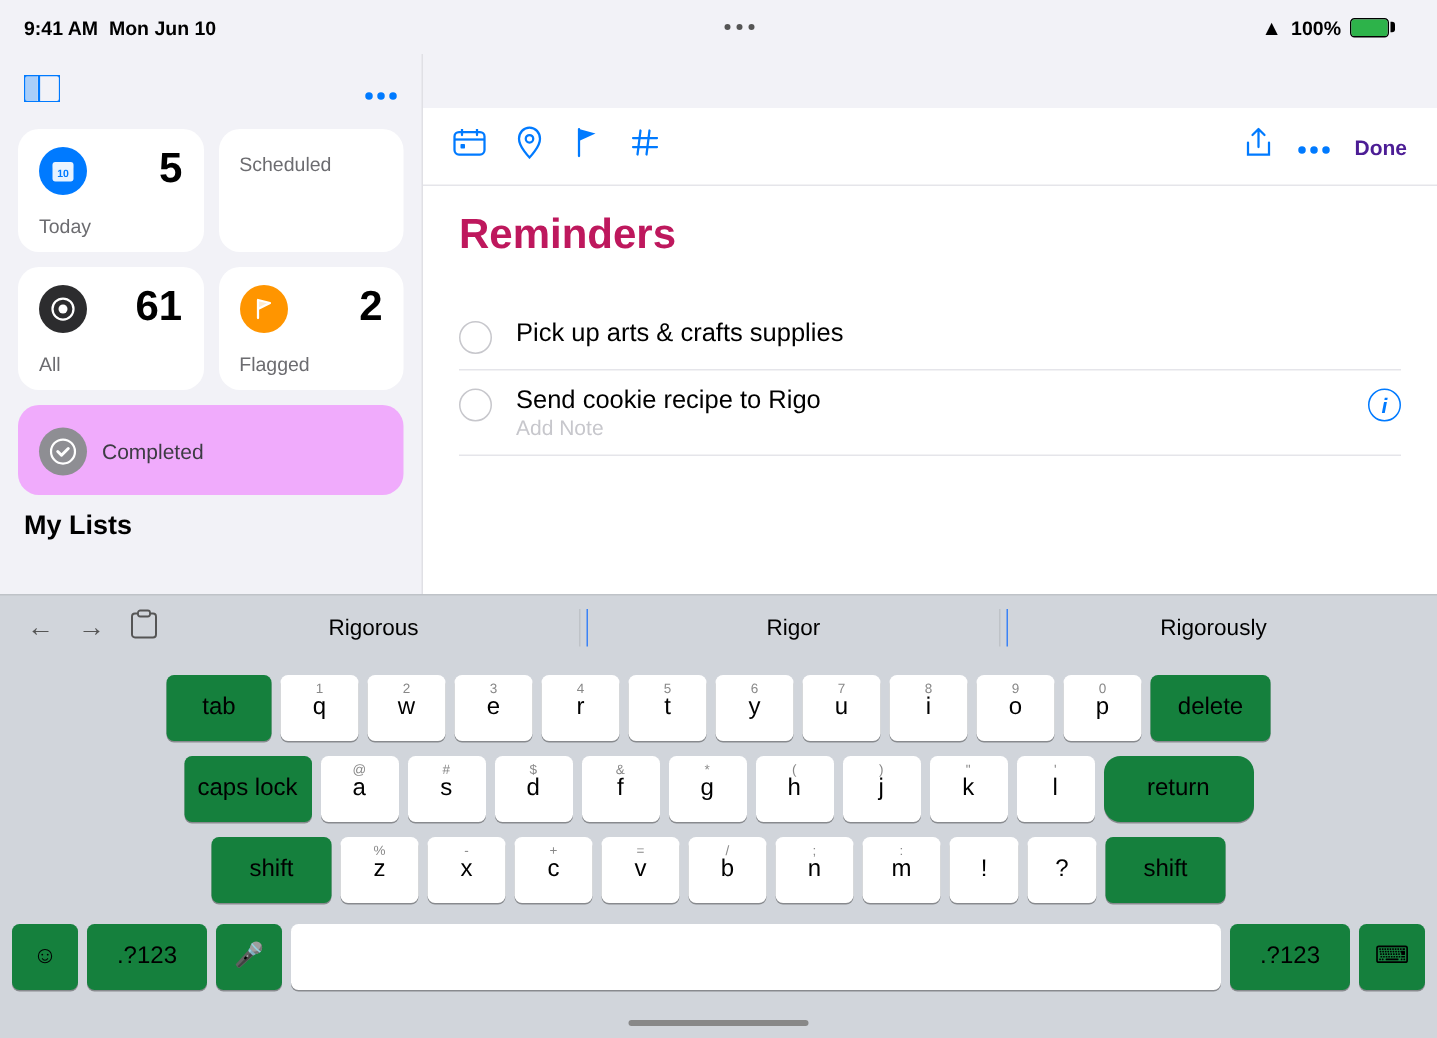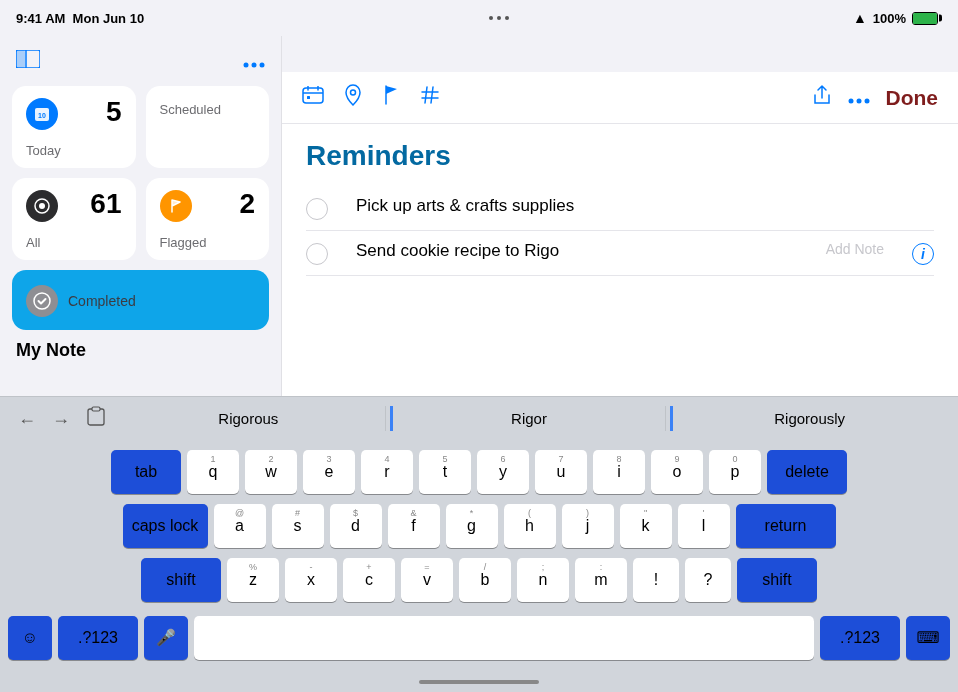--- a/index.html
+++ b/index.html
@@ -8,21 +8,21 @@
       height: 692px;
       background: #f2f2f7;
       font-family: -apple-system, 'SF Pro Text', 'Helvetica Neue', Arial, sans-serif;
       overflow: hidden;
       position: relative;
     }
 
     
     .status-bar {
       position: absolute;
-      top: 0; left: 0; right: 4px;
+      top: 0; left: 0; right: 16px;
       height: 36px;
       background: #f2f2f7;
       display: flex;
       align-items: center;
       justify-content: space-between;
       padding: 0 16px;
       z-index: 10;
     }
     .status-bar-left { font-size: 13px; font-weight: 600; color: #000; }
     .status-bar-center { display: flex; gap: 4px; }
@@ -121,21 +121,21 @@
     }
     .smart-list-label {
       font-size: 13px;
       color: #6c6c70;
       font-weight: 500;
       margin-top: 4px;
     }
 
     
     .completed-card {
-      background: #0ea5e9;
+      background: #f0abfc;
       border-radius: 14px;
       padding: 12px 14px 10px 14px;
       display: flex;
       align-items: center;
       gap: 10px;
       min-height: 60px;
     }
     .completed-card .smart-list-label {
       font-size: 14px;
       font-weight: 500;
@@ -145,29 +145,29 @@
 
     .my-lists-label {
       font-size: 18px;
       font-weight: 700;
       color: #000;
       padding: 10px 4px 4px 4px;
     }
     .reminders-title {
       font-size: 28px;
       font-weight: 700;
-      color: #0369a1;
-      margin-bottom: 14px;
+      color: #be185d;
+      margin-bottom: 30px;
     }
     .reminder-item {
       display: flex;
       align-items: flex-start;
       padding: 10px 0;
       border-bottom: 1px solid #e5e5ea;
-      gap: 28px;
+      gap: 16px;
     }
     .reminder-circle {
       width: 22px; height: 22px;
       border-radius: 50%;
       border: 1.5px solid #c7c7cc;
       flex-shrink: 0;
       margin-top: 2px;
     }
     .reminder-text {
       font-size: 17px;
@@ -207,23 +207,23 @@
       display: flex;
       align-items: center;
       justify-content: space-between;
       padding: 0 20px;
       border-bottom: 1px solid #e5e5ea;
     }
     .toolbar-left { display: flex; gap: 20px; align-items: center; }
     .toolbar-right { display: flex; gap: 16px; align-items: center; }
     .toolbar-icon { font-size: 20px; color: #007aff; }
     .toolbar-done {
-      font-size: 21px;
+      font-size: 14px;
       font-weight: 600;
-      color: #7f1d1d;
+      color: #4c1d95;
     }
 
     
     .autocorrect-bar {
       position: absolute;
       left: 0; right: 0;
       height: 44px;
       background: #d1d5db;
       display: flex;
       align-items: center;
@@ -243,21 +243,21 @@
       gap: 4px;
       flex: 1;
       justify-content: center;
     }
     .autocorrect-suggestion {
       flex: 1;
       text-align: center;
       font-size: 15px;
       color: #000;
       padding: 4px 8px;
-      border-left: 3px solid #3b82f6;
+      border-left: 1px solid #3b82f6;
       border-right: 1px solid #bfc3c8;
     }
     .autocorrect-suggestion:first-child { border-left: none; }
     .autocorrect-suggestion:last-child { border-right: none; }
 
     
     .keyboard-area {
       position: absolute;
       left: 0; right: 0;
       bottom: 0;
@@ -299,34 +299,34 @@
       line-height: 1;
     }
     .key-sublabel {
       position: absolute;
       top: 4px;
       font-size: 9px;
       color: #888;
       font-weight: 400;
     }
     .key-modifier {
-      background: #1d4ed8;
+      background: #15803d;
       height: 44px;
       border-radius: 5px;
       box-shadow: 0 1px 0 rgba(0,0,0,0.35);
       display: flex;
       align-items: center;
       justify-content: center;
       cursor: pointer;
       user-select: none;
     }
     .key-tab { min-width: 70px; }
     .key-delete { min-width: 80px; font-size: 14px; color: #000; align-items: center; }
     .key-capslock { min-width: 85px; font-size: 13px; color: #000; }
-    .key-return { min-width: 100px; font-size: 14px; color: #000; }
+    .key-return { min-width: 100px; font-size: 14px; color: #000; border-radius: 11px; }
     .key-shift { min-width: 80px; font-size: 14px; color: #000; }
     .key-shift-right { min-width: 80px; }
 
     .bottom-row {
       display: flex;
       gap: 6px;
       padding: 6px 8px 12px 8px;
       align-items: center;
     }
     .key-emoji { min-width: 44px; height: 44px; font-size: 20px; }
@@ -461,21 +461,21 @@
       <div class="completed-card">
         <div class="smart-list-icon icon-gray">
           <svg width="18" height="18" viewBox="0 0 18 18">
             <circle cx="9" cy="9" r="8" stroke="white" stroke-width="1.5" fill="none"></circle>
             <path d="M5.5 9 L8 11.5 L12.5 7" stroke="white" stroke-width="2" fill="none" stroke-linecap="round" stroke-linejoin="round"></path>
           </svg>
         </div>
         <div class="smart-list-label">Completed</div>
       </div>
 
-      <div class="my-lists-label">My Note</div>
+      <div class="my-lists-label">My Lists</div>
     </div>
 
     <div class="reminders-toolbar">
       <div class="toolbar-left">
 
         <span class="toolbar-icon">
           <svg width="22" height="18" viewBox="0 0 22 18" fill="none">
             <rect x="1" y="2" width="20" height="15" rx="3" stroke="#007aff" stroke-width="1.5" fill="none"></rect>
             <line x1="1" y1="7" x2="21" y2="7" stroke="#007aff" stroke-width="1.5"></line>
             <line x1="6" y1="0" x2="6" y2="4" stroke="#007aff" stroke-width="1.5" stroke-linecap="round"></line>
@@ -525,21 +525,21 @@
     <div class="reminders-section">
       <div class="reminders-title">Reminders</div>
 
       <div class="reminder-item">
         <div class="reminder-circle"></div>
         <span class="reminder-text">Pick up arts &amp; crafts supplies</span>
       </div>
 
       <div class="reminder-item reminder-item-editing">
         <div class="reminder-circle"></div>
-        <div style="flex:1; display:flex; flex-direction:row;">
+        <div style="flex:1; display:flex; flex-direction:column;">
           <span class="reminder-text">Send cookie recipe to Rigo</span>
           <span class="reminder-add-note" style="padding-left:0;">Add Note</span>
         </div>
         <div class="reminder-info-btn">i</div>
       </div>
     </div>
 
   </div>
 
   <div class="keyboard-area">

